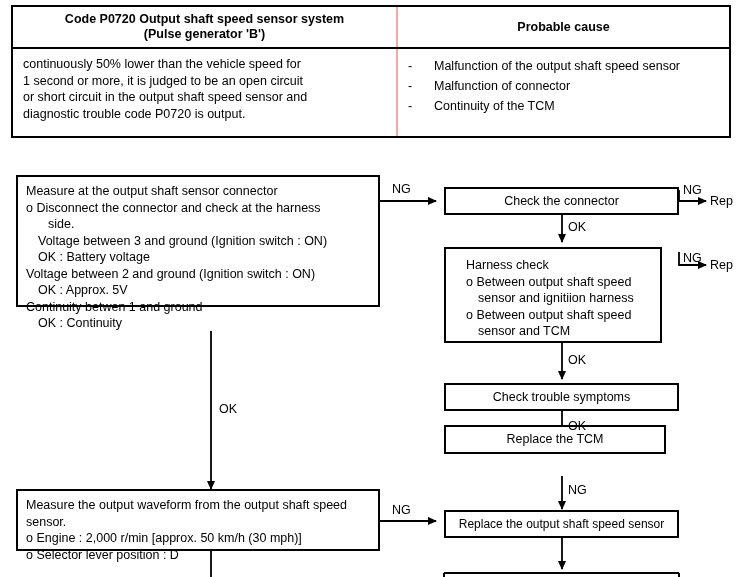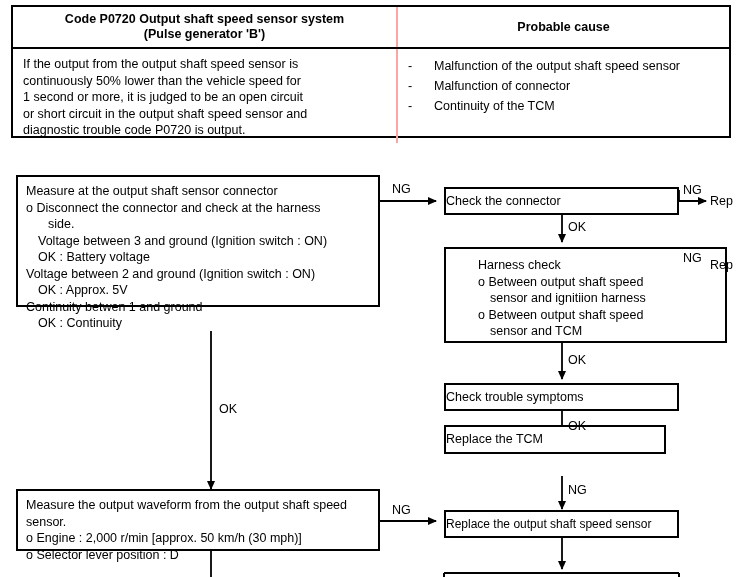--- a/index.html
+++ b/index.html
@@ -98,20 +98,21 @@
     border: 2px solid #000;
     background: #fff;
     box-sizing: border-box;
     font-size: 12.5px;
     line-height: 16.5px;
     z-index: 2;
   }
   .node.centered {
     display: flex;
     align-items: center;
+    justify-content: center;
     text-align: center;
   }
   .node.padded {
     padding: 6px 8px 4px 8px;
   }
   .nline { display: block; white-space: pre; }
   .indent1 { padding-left: 12px; }
   .indent2 { padding-left: 22px; }
 
   .edge-label {
@@ -146,21 +147,20 @@
     <div class="head-cell col-left">
       <div>
         <span class="nline">Code P0720 Output shaft speed sensor system</span>
         <span class="nline l2">(Pulse generator 'B')</span>
       </div>
     </div>
     <div class="head-cell col-right">Probable cause</div>
   </div>
   <div class="dtc-table-body">
     <div class="body-cell-left col-left">
-      <span class="nline">If the output from the output shaft speed sensor is</span>
       <span class="nline">continuously 50% lower than the vehicle speed for</span>
       <span class="nline">1 second or more, it is judged to be an open circuit</span>
       <span class="nline">or short circuit in the output shaft speed sensor and</span>
       <span class="nline">diagnostic trouble code P0720 is output.</span>
     </div>
     <div class="body-cell-right col-right">
       <div class="cause-row">
         <span class="cause-dash">-</span>
         <span>Malfunction of the output shaft speed sensor</span>
       </div>
@@ -228,21 +228,21 @@
     <span class="nline">Measure the output waveform from the output shaft speed</span>
     <span class="nline">sensor.</span>
     <span class="nline">o Engine : 2,000 r/min [approx. 50 km/h (30 mph)]</span>
     <span class="nline">o Selector lever position : D</span>
   </div>
 
   <div class="node centered" style="left:444px; top:187px; width:235px; height:28px;">
     <span>Check the connector</span>
   </div>
 
-  <div class="node padded" style="left:444px; top:247px; width:283px; height:96px; padding-top:8px; padding-left:32px;">
+  <div class="node padded" style="left:444px; top:247px; width:218px; height:96px; padding-top:8px; padding-left:20px;">
     <span class="nline">Harness check</span>
     <span class="nline">o Between output shaft speed</span>
     <span class="nline indent1">sensor and ignitiion harness</span>
     <span class="nline">o Between output shaft speed</span>
     <span class="nline indent1">sensor and TCM</span>
   </div>
 
   <div class="node centered" style="left:444px; top:383px; width:235px; height:28px;">
     <span>Check trouble symptoms</span>
   </div>

